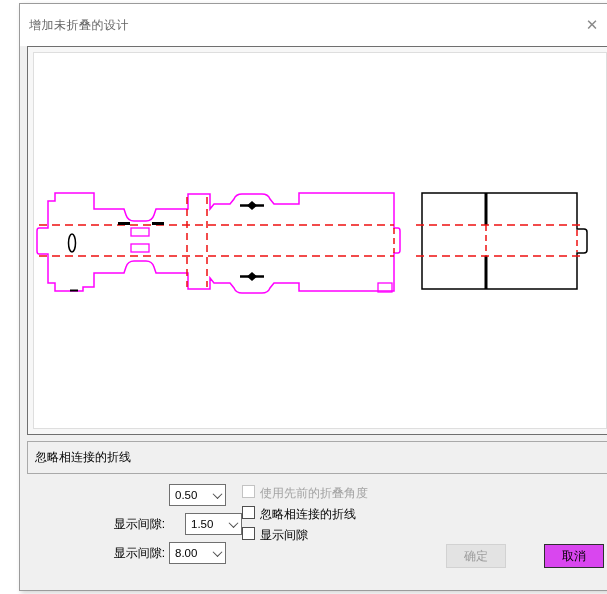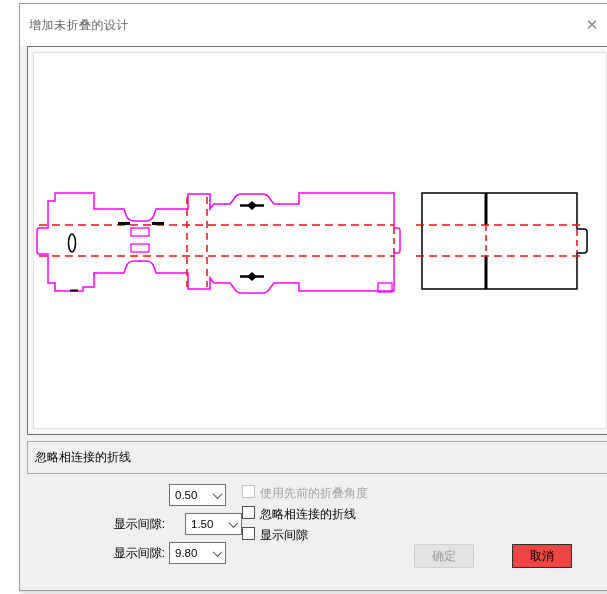--- a/index.html
+++ b/index.html
@@ -36,23 +36,23 @@
   .combo .chev i { display:block; width:7px; height:7px; border-right:1.4px solid #4c4c4c;
     border-bottom:1.4px solid #4c4c4c; transform:rotate(45deg) translate(-1px,-1px); }
 
   .cbrow { position:absolute; display:flex; height:16px; }
   .cbrow .box { width:13px; height:13px; background:#fff; border:1px solid #4f4f4f; margin-right:5px; }
   .cbrow .lbl { font-size:12px; color:#000; white-space:nowrap; }
   .cbrow.disabled .box { border-color:#c3c3c3; }
   .cbrow.disabled .lbl { color:#a3a3a3; }
 
   .btn { position:absolute; width:60px; height:24px; font-size:12px;
-    display:flex; align-items:center; justify-content:center; cursor:default; }
+    display:flex; align-items:center; justify-content:center; cursor:default;margin-left:32px; }
   .btn-ok { background:#e3e3e3; border:1px solid #d2d2d2; color:#9c9c9c; }
-  .btn-cancel { background:#ef4444; border:1px solid #2f2f2f; color:#000; }
+  .btn-cancel { background:#d946ef; border:1px solid #2f2f2f; color:#000; }
 
   
   #lbl1 { left:63px; top:480px; } #cmb1 { left:149px; top:480px; }
   #lbl2 { left:63px; top:509px; } #cmb2 { left:149px; top:509px;margin-left:16px; }
   #lbl3 { left:63px; top:538px; } #cmb3 { left:149px; top:538px; }
   #cb1 { left:222px; top:481px; } #cb2 { left:222px; top:502px; } #cb3 { left:222px; top:523px; }
   #ok { left:394px; top:540px; } #cancel { left:492px; top:540px; }
 </style>
 </head>
 <body>
@@ -114,21 +114,21 @@
     <div class="field-label" id="lbl2">显示间隙:</div>
     <div class="combo" id="cmb2">
       <span class="val">1.50</span>
       <span class="chev">
           <i></i>
         </span>
     </div>
 
     <div class="field-label" id="lbl3">显示间隙:</div>
     <div class="combo" id="cmb3">
-      <span class="val">9.80</span>
+      <span class="val">8.00</span>
       <span class="chev">
           <i></i>
         </span>
     </div>
 
     <div class="cbrow disabled" id="cb1">
       <span class="box"></span>
       <span class="lbl">使用先前的折叠角度</span>
     </div>
     <div class="cbrow" id="cb2">

